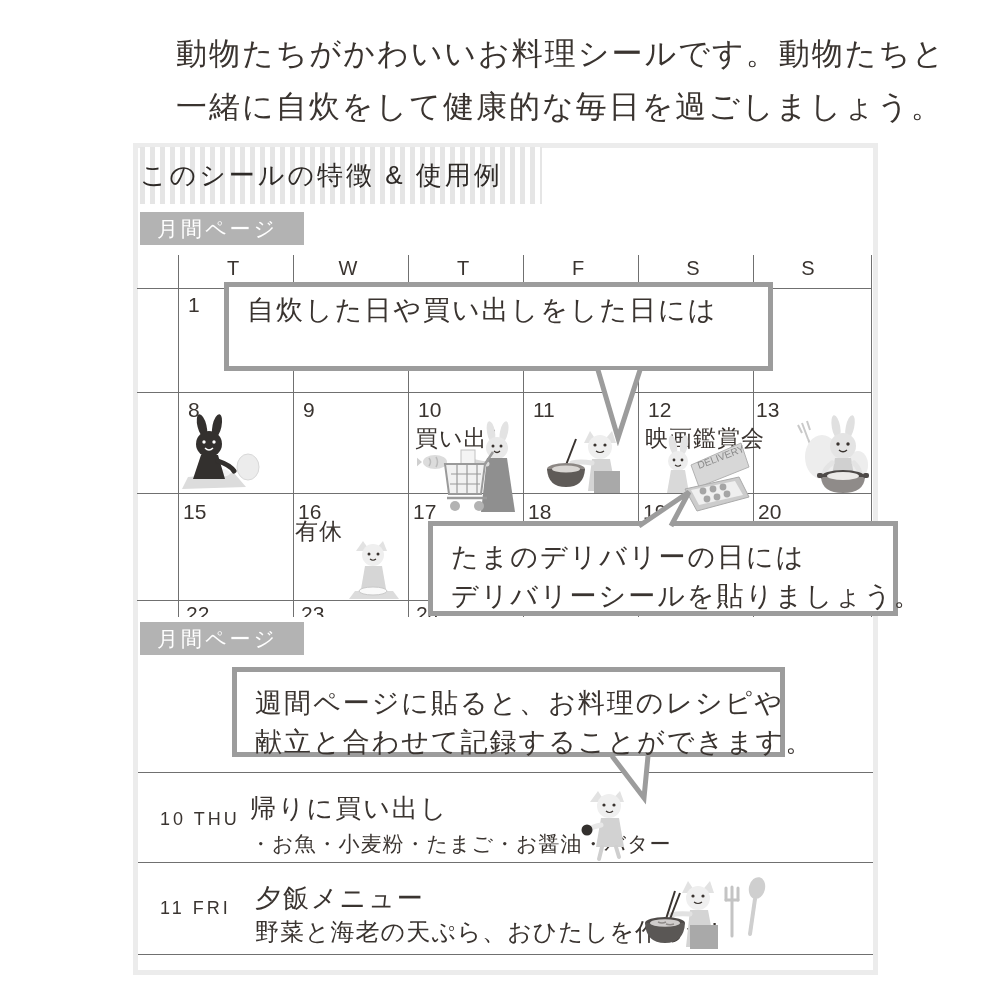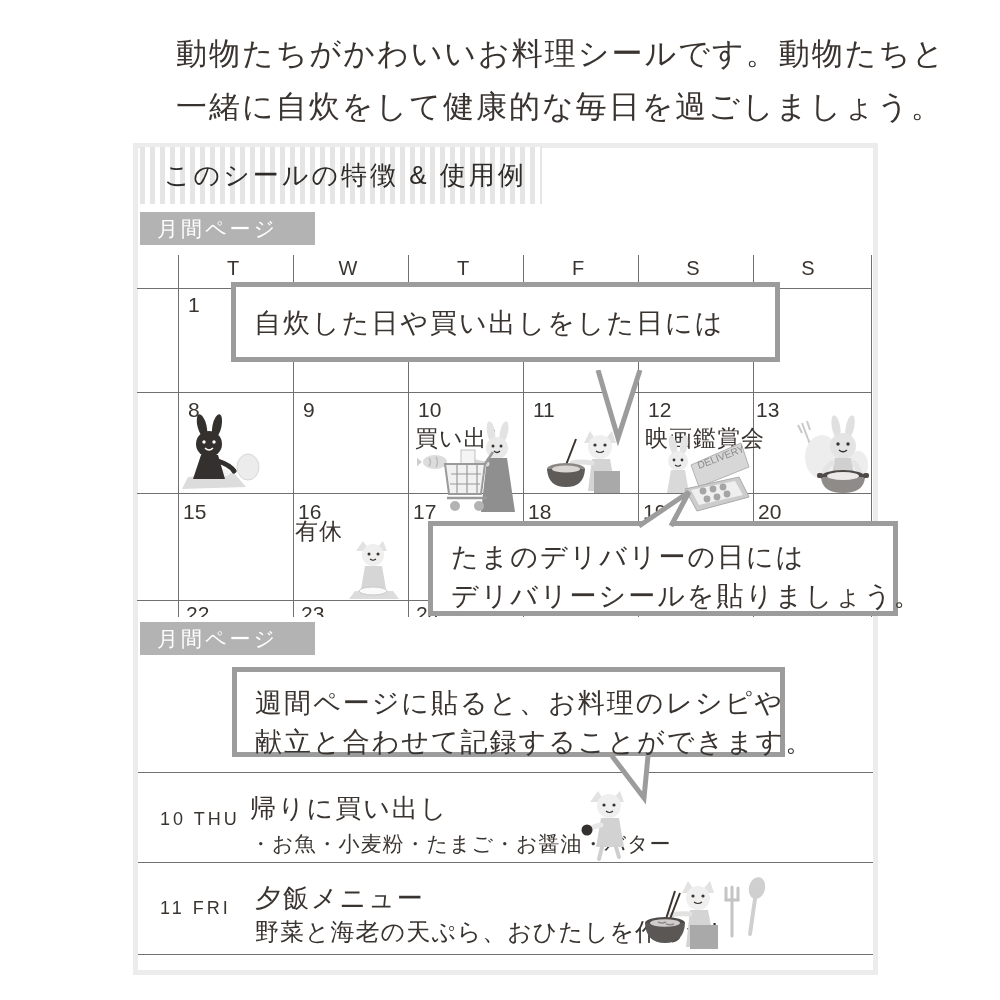--- a/index.html
+++ b/index.html
@@ -12,36 +12,36 @@
   
   .intro{left:148px;top:27px;font-size:31px;line-height:53px;letter-spacing:2px;font-weight:500;margin-left:28px;}
   
   .panel{left:133px;top:143px;width:745px;height:832px;border:5px solid #ececec;box-sizing:border-box;background:#fff;z-index:0;}
   
   .features{
     left:140px;top:147px;width:402px;height:57px;z-index:3;
     background:repeating-linear-gradient(90deg,#e5e5e5 0 5px,#ffffff 5px 10px);
     display:flex;align-items:center;
   }
-  .features span{font-size:26px;letter-spacing:3px;padding-left:24px;color:#2f2b28;white-space:nowrap;}
-  
-  .sec-label{height:33px;line-height:33px;background:#b3b3b3;color:#ffffff;font-size:21px;letter-spacing:3px;padding:0 37px 0 17px;z-index:3;white-space:nowrap;}
+  .features span{font-size:26px;letter-spacing:3px;color:#2f2b28;white-space:nowrap;}
+  
+  .sec-label{height:33px;line-height:33px;background:#b3b3b3;color:#ffffff;font-size:21px;letter-spacing:3px;padding:0 26px 0 17px;z-index:3;white-space:nowrap;}
   .m-label{left:140px;top:212px;}
   .w-label{left:140px;top:622px;}
   
   .calendar{left:137px;top:253px;width:737px;height:364px;overflow:hidden;z-index:1;}
   .calendar svg.grid{position:absolute;left:0;top:0;}
   .wd{position:absolute;top:4px;width:40px;text-align:center;font-size:20px;color:#3a3430;}
   .date{position:absolute;font-size:21px;color:#3a3430;}
   .cellnote{position:absolute;font-size:23px;letter-spacing:1px;color:#3a3430;white-space:nowrap;}
   .sticker{position:absolute;}
   
   .bubble{background:#fff;border:5px solid #9c9c9c;box-sizing:border-box;z-index:10;}
   .bubble .bl{font-size:27px;line-height:39px;letter-spacing:2px;white-space:nowrap;padding-left:18px;}
-  .bubble1{left:231px;top:282px;width:549px;height:80px;padding-top:17px;}
+  .bubble1{left:224px;top:282px;width:549px;height:89px;padding-top:4px;}
   .bubble2{left:428px;top:521px;width:470px;height:95px;padding-top:12px;}
   .bubble3{left:232px;top:667px;width:553px;height:90px;padding-top:12px;}
   .tail{position:absolute;z-index:11;}
   
   .hline{position:absolute;left:138px;width:735px;height:1px;background:#707070;z-index:1;}
   .wk-date{position:absolute;font-size:18px;letter-spacing:3px;color:#3a3430;margin-top:28px;}
   .wk-title{position:absolute;font-size:26px;letter-spacing:2px;color:#3a3430;white-space:nowrap;}
   .wk-detail{position:absolute;font-size:21px;letter-spacing:1px;color:#3a3430;white-space:nowrap;}
   .wk-detail2{font-size:24px;}
 </style>

